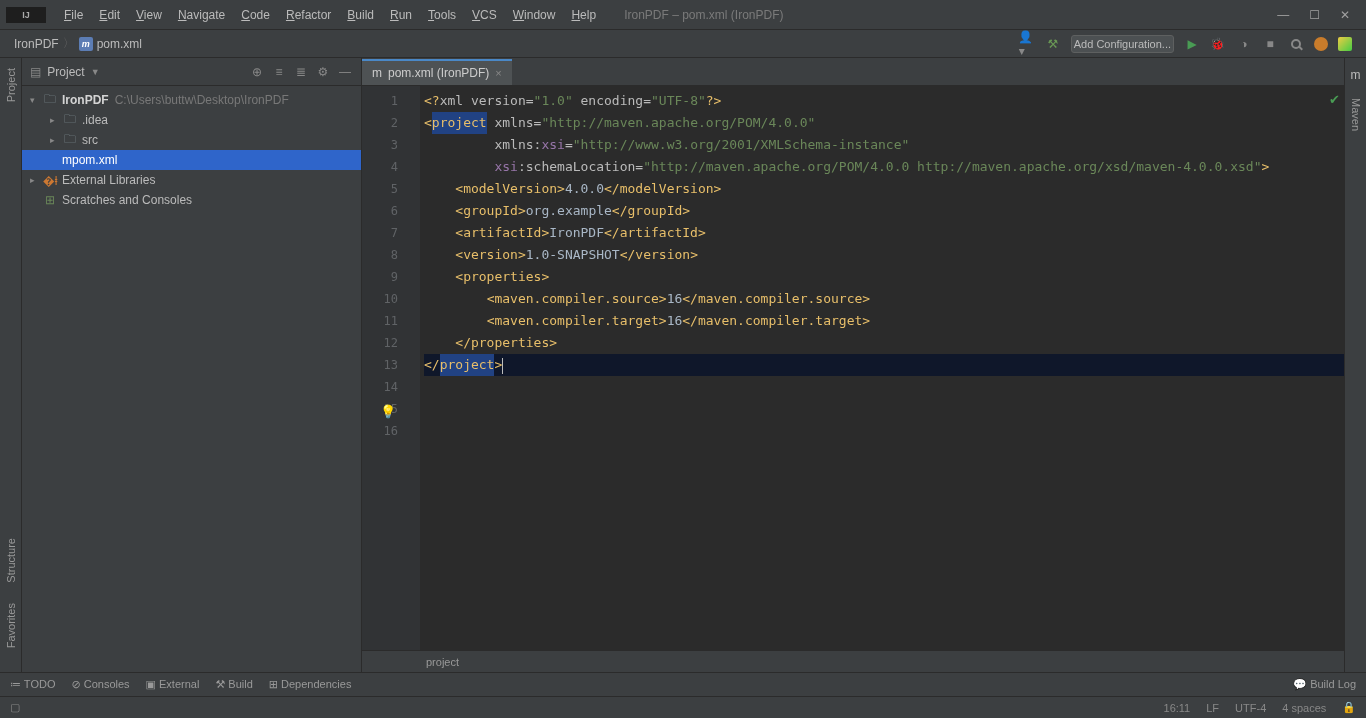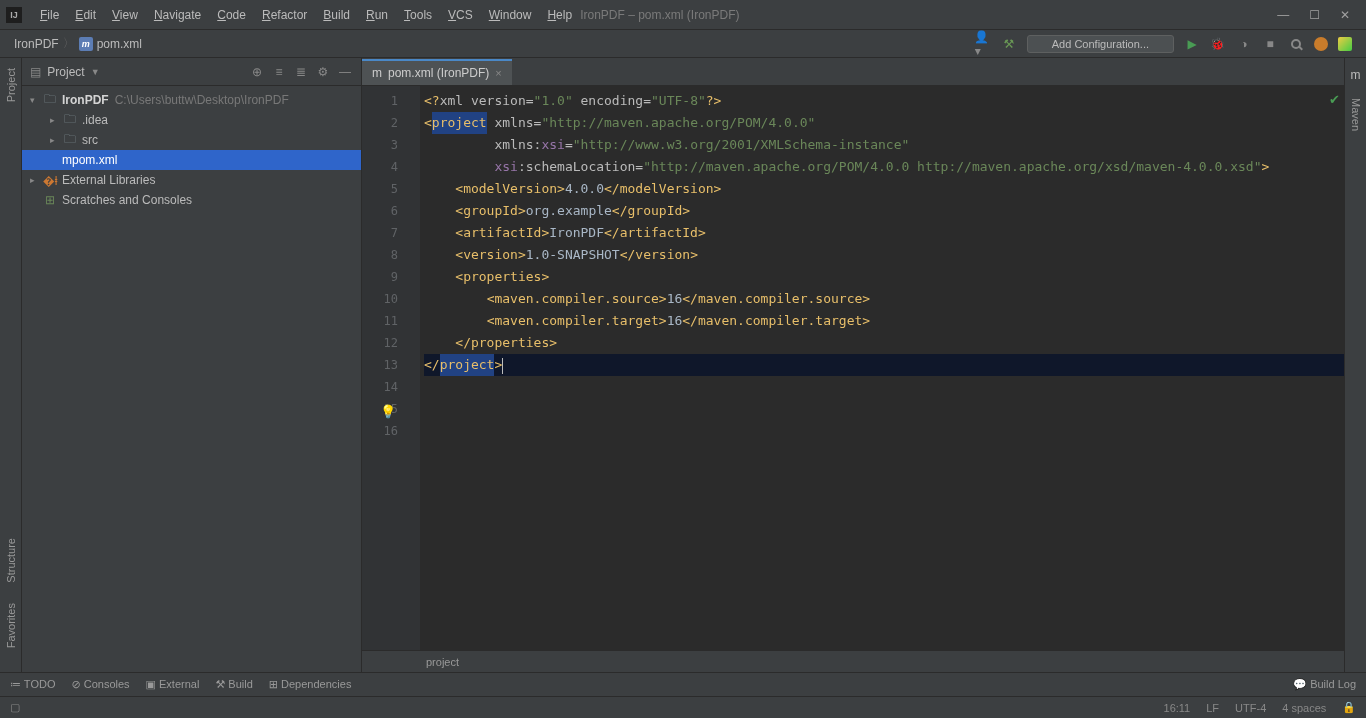--- a/index.html
+++ b/index.html
@@ -16,33 +16,34 @@
 }
 .menubar {
   height: 30px;
   background: #3c3f41;
   display: flex;
   align-items: center;
   padding: 0 6px;
   border-bottom: 1px solid #2b2b2b;
 }
 .menubar .logo {
-  width: 16px; height: 16px;
+  width: 40px; height: 16px;
   background: #1e1e1e;
   margin-right: 10px;
   display:flex;align-items:center;justify-content:center;
   font-size:9px;font-weight:bold;color:#aaa;
 }
 .menubar .menu-item {
   padding: 0 8px;
   cursor: default;
   color: #bbbbbb;
 }
 .menubar .menu-item u { text-decoration: underline; }
 .menubar .title {
+  margin-left: 20px;
   color: #7a7a7a;
 }
 .menubar .win-controls {
   margin-left: auto;
   display: flex;
   gap: 20px;
   padding-right: 10px;
   color:#a0a0a0;
 }
 .navbar {
@@ -58,21 +59,21 @@
 .navbar .m-icon {
   display:inline-flex;width:14px;height:14px;background:#5c7db4;
   color:#fff;font-size:9px;font-style:italic;font-weight:bold;
   align-items:center;justify-content:center;border-radius:2px;margin-right:4px;
 }
 .navbar .right {
   margin-left:auto;display:flex;align-items:center;gap:10px;
 }
 .navbar .btn-addcfg {
   background:#4c5052;border:1px solid #5e6060;color:#bbb;
-  padding:2px 24px;border-radius:3px;font-size:11px;
+  padding:2px 2px;border-radius:3px;font-size:11px;
 }
 .toolbar-icon {width:16px;height:16px;display:inline-flex;align-items:center;justify-content:center;color:#888;}
 .run-arrow{color:#499c54;}
 .search-circle{border:2px solid #888;border-radius:50%;width:10px;height:10px;position:relative;}
 .search-circle::after{content:"";position:absolute;width:5px;height:2px;background:#888;transform:rotate(45deg);bottom:-2px;right:-4px;}
 .body-row{flex:1;display:flex;min-height:0;}
 .left-gutter,.right-gutter{
   width:22px;background:#3c3f41;border-right:1px solid #2b2b2b;
   display:flex;flex-direction:column;align-items:center;padding-top:6px;gap:12px;
 }

